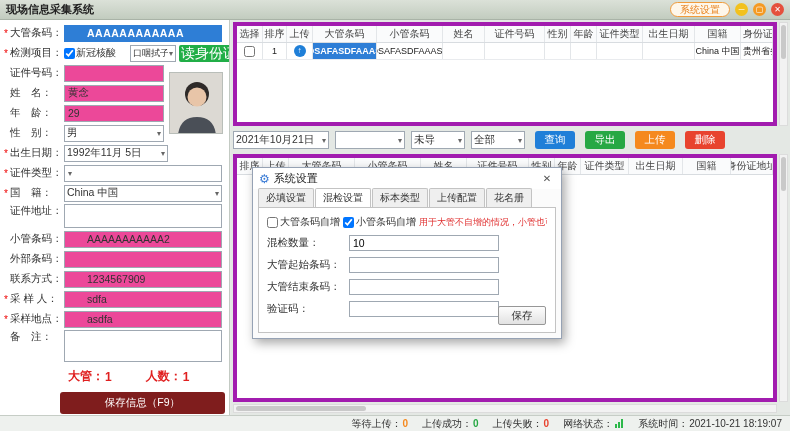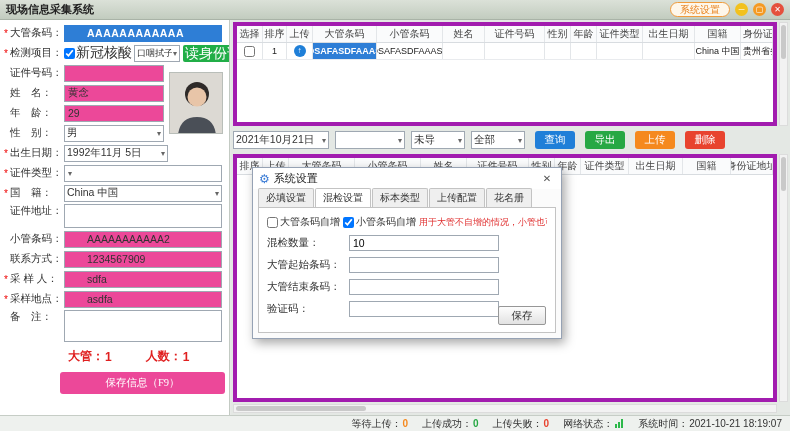--- a/index.html
+++ b/index.html
@@ -30,31 +30,31 @@
     background:#ec4899;font-family:inherit;}
   .wfull{width:158px;padding-left:22px;} .w100{width:100px;} .w104{width:104px;}
   .sel-input{background:#2e7ed6;border-color:#2e7ed6;color:#fff;font-weight:bold;letter-spacing:.5px;}
   .ftext{height:24px;width:158px;border:1px solid #9fa8b2;resize:none;font-family:inherit;font-size:10.5px;padding:1px 3px;}
   .ftext.big{height:32px;}
   .combo{background:#fff;border:1px solid #9fa8b2;height:17px;display:flex;align-items:center;
     padding:0 2px;cursor:pointer;}
   .cv{flex:1;overflow:hidden;white-space:nowrap;font-size:10.5px;}
   .ca{color:#666;font-size:8px;flex:none;padding-left:1px;}
   .cb-mini{width:11px;height:11px;margin:0 1px 0 0;flex:none;}
-  .cb-lab{font-size:14px;color:#333;flex:none;margin-right:2px;}
+  .cb-lab{font-size:10px;color:#333;flex:none;margin-right:14px;}
   .combo.swab{width:46px;flex:none;}
   .combo.swab .cv{font-size:9px;}
   .btn-readid{flex:1;height:17px;background:#21ae47;border:none;border-radius:2px;color:#fff;
     font-size:14px;font-family:inherit;margin-left:3px;cursor:pointer;white-space:nowrap;padding:0 2px;}
   .photo{position:absolute;right:6px;top:52px;width:54px;height:62px;border:1px solid #b9beb9;overflow:hidden;}
   .counters{margin:6px 0 0 64px;display:flex;gap:34px;color:#e02020;font-weight:bold;font-size:12px;}
   .fbtns{display:flex;gap:6px;margin:7px 0 0 56px;}
   .fbtn{flex:1;height:22px;border:none;border-radius:3px;color:#fff;font-size:10.5px;
     font-family:inherit;cursor:pointer;white-space:nowrap;}
-  .b-submit{background:#1f7fd8;} .b-save{background:#ec4899;font-family:Liberation Serif, serif;}
+  .b-submit{background:#1f7fd8;} .b-save{background:#7f1d1d;}
 
   
   .right-panel{position:absolute;left:231px;top:20px;right:0;bottom:16px;background:#e4e8e4;}
   .table{position:absolute;background:#fff;border:4px solid #a21caf;overflow:hidden;}
   .t1{left:2px;top:2px;right:13px;height:104px;}
   .t2{left:2px;top:134px;right:13px;bottom:13px;}
   .tr{display:flex;height:17px;border-bottom:1px solid #e9ebee;}
   .thead{background:#fafbfc;border-bottom:1px solid #d8dce0;}
   .th,.td,.cell{flex:none;display:flex;align-items:center;justify-content:center;
     border-right:1px solid #e3e6e9;height:100%;overflow:hidden;white-space:nowrap;
@@ -243,20 +243,27 @@
   </div>
 
   <div class="frow">
     <span class="flabel">
         <i class="req"></i>
         <span>小管条码：</span>
       </span>
     <input class="fin wfull" value="AAAAAAAAAAA2" style="">
   </div>
 
+  <div class="frow">
+    <span class="flabel">
+        <i class="req"></i>
+        <span>外部条码：</span>
+      </span>
+    <input class="fin wfull" value="" style="">
+  </div>
 
   <div class="frow">
     <span class="flabel">
         <i class="req"></i>
         <span>联系方式：</span>
       </span>
     <input class="fin wfull" value="1234567909" style="">
   </div>
 
   <div class="frow">

